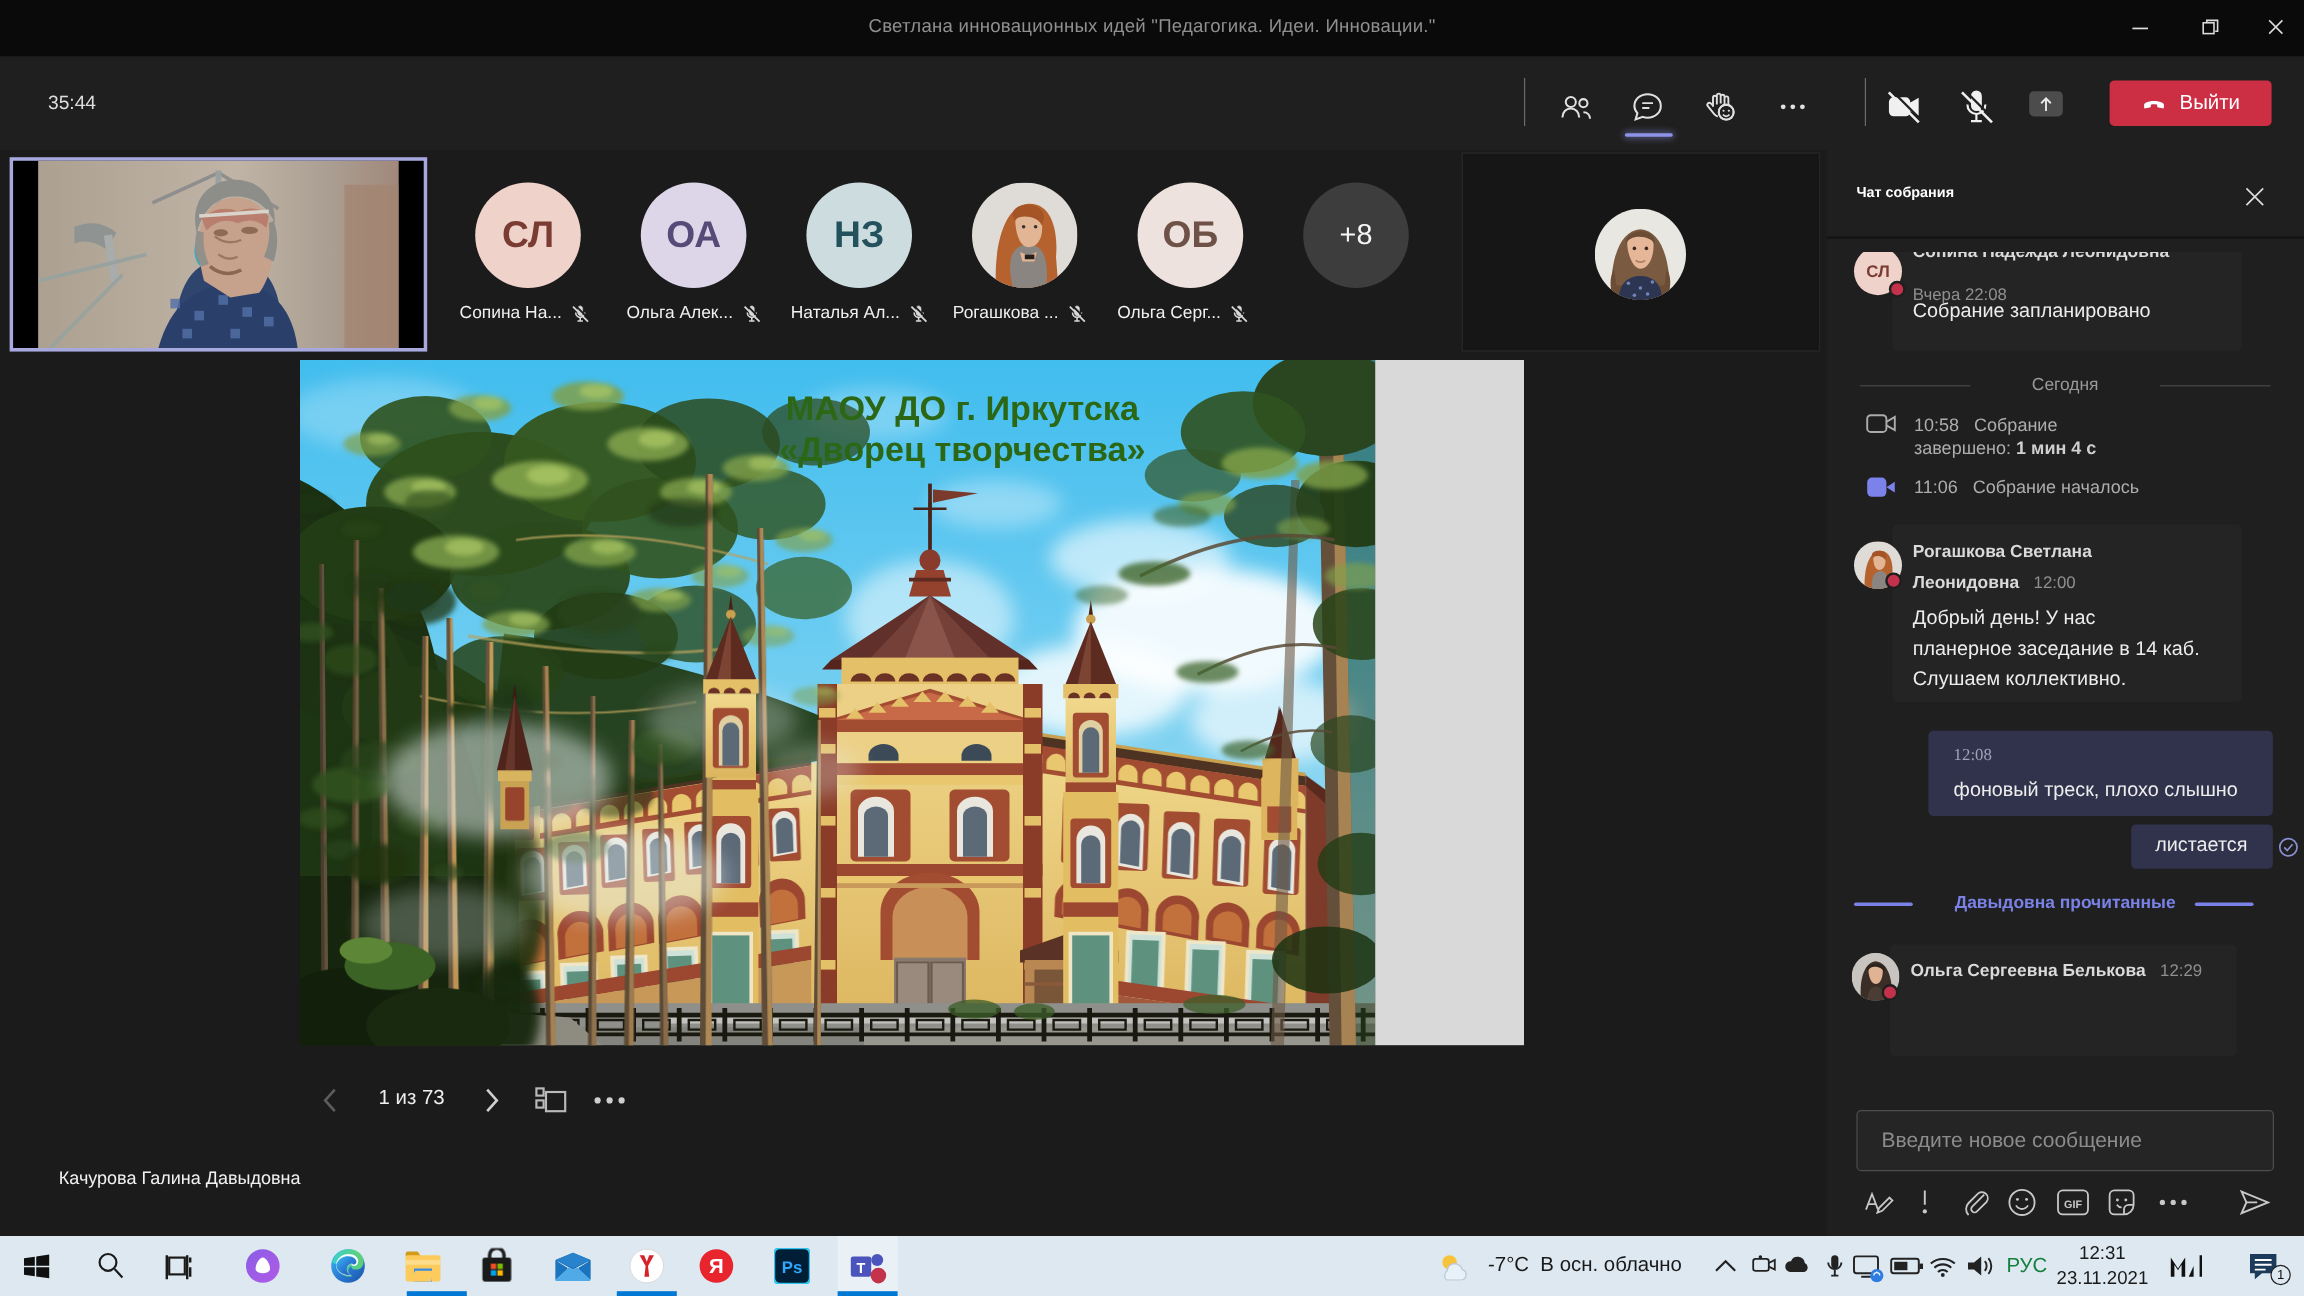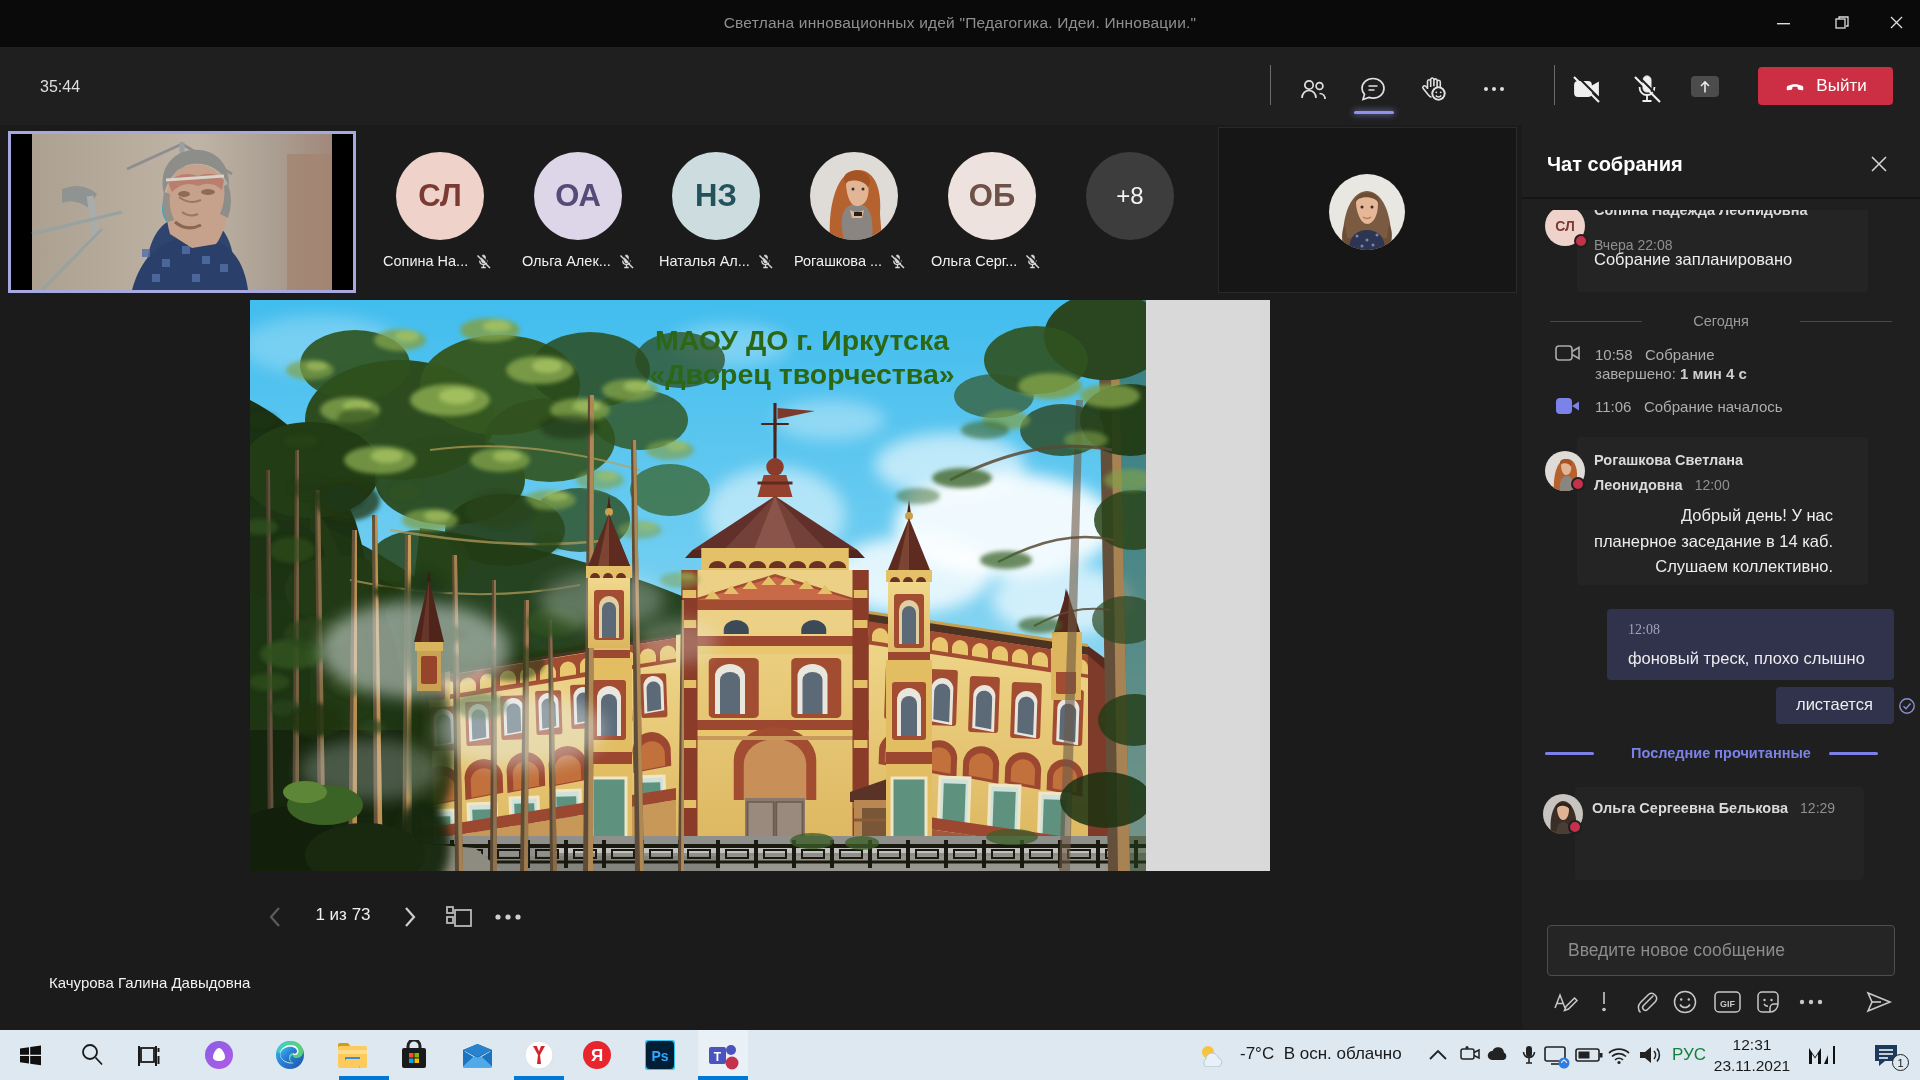--- a/index.html
+++ b/index.html
@@ -15,22 +15,22 @@
 #sharebtn{position:absolute;left:1691px;top:76px;width:28px;height:21px;background:#4c4c4c;border-radius:4px;display:flex;align-items:center;justify-content:center;}
 #leavebtn{position:absolute;left:1758px;top:67px;width:135px;height:38px;background:#cc2e44;border-radius:4px;display:flex;align-items:center;justify-content:center;gap:10px;color:#fff;font-size:17px;}
 #stage{position:absolute;left:0;top:125px;width:1522px;height:905px;background:#1b1b1b;overflow:hidden;}
 #cam{position:absolute;left:8px;top:6px;width:348px;height:162px;background:#111;border:3px solid #a7a8dd;}
 .pc{position:absolute;border-radius:50%;display:flex;align-items:center;justify-content:center;font-weight:bold;}
 .pname{position:absolute;top:126px;height:20px;font-size:14.5px;color:#f0f0f0;display:flex;align-items:center;gap:7px;}
 #rtile{position:absolute;left:1218px;top:2px;width:299px;height:166px;background:#161616;border:1px solid #2a2a2a;}
 #slidegray{position:absolute;left:1146px;top:175px;width:124px;height:571px;background:#d9d9d9;}
 #pname2{position:absolute;left:49px;top:849px;font-size:15px;color:#f2f2f2;}
 #chat{position:absolute;left:1522px;top:125px;width:398px;height:905px;background:#1f1f1f;overflow:hidden;}
-#chat h1{position:absolute;left:25px;top:28px;font-size:20px;color:#fff;font-weight:bold;}
-.bub{position:absolute;background:#242424;border-radius:4px;text-align:right;}
+#chat h1{position:absolute;left:25px;top:28px;font-size:12px;color:#fff;font-weight:bold;}
+.bub{position:absolute;background:#242424;border-radius:4px;}
 .obub{position:absolute;background:#31334c;border-radius:4px;}
 .cav{position:absolute;width:40px;height:40px;border-radius:50%;overflow:hidden;}
 .rdot{position:absolute;width:14px;height:14px;border-radius:50%;background:#c4314b;border:2px solid #1f1f1f;}
 .mname{font-size:14.5px;font-weight:bold;color:#dadada;}
 .mtime{font-size:14px;color:#8f8f8f;font-weight:normal;}
 .mtext{font-size:16.5px;color:#ededed;}
 .sysrow{position:absolute;font-size:15px;color:#adadad;}
 #taskbar{position:absolute;left:0;top:1030px;width:1920px;height:50px;background:#dde8f0;}
 .tb{position:absolute;top:0;height:50px;display:flex;align-items:center;justify-content:center;}
 .ul{position:absolute;top:46px;height:4px;background:#0078d4;}
@@ -955,21 +955,21 @@
 
 <div class="obub" style="left:254px;top:477px;width:118px;height:37px;">
 <div class="mtext" style="position:absolute;left:20px;top:8px;">листается</div>
 </div>
 <svg class="abs" style="left:376px;top:487px" width="18" height="18" fill="none" stroke="#8a8fd0" stroke-width="1.4">
         <circle cx="9" cy="9" r="7.2"></circle>
         <path d="M5.5 9.2 L8 11.7 L12.5 6.5"></path>
       </svg>
 
 <div class="abs" style="left:23px;top:542px;width:49px;height:2.5px;background:#7a82e8;border-radius:2px;"></div>
-<div class="abs" style="left:0;top:535px;width:398px;text-align:center;font-size:14.5px;font-weight:bold;color:#7a82e8;">Последние прочитанные</div>
+<div class="abs" style="left:0;top:535px;width:398px;text-align:center;font-size:14.5px;font-weight:bold;color:#7a82e8;">Давыдовна прочитанные</div>
 <div class="abs" style="left:307px;top:542px;width:49px;height:2.5px;background:#7a82e8;border-radius:2px;"></div>
 
 <div class="bub" style="left:53px;top:577px;width:289px;height:93px;">
 <div class="mname" style="position:absolute;left:17px;top:13px;">Ольга Сергеевна Белькова&nbsp;&nbsp;&nbsp;<span class="mtime">12:29</span></div>
 </div>
 <div class="cav" style="left:21px;top:584px;"><svg width="40" height="40">
           <rect width="40" height="40" fill="#c8c5c0"></rect>
           <path d="M8 40 C6 24 10 8 20 7 C31 8 35 24 33 40Z" fill="#3a2e26"></path>
           <path d="M14 14 C14 9 26 9 26 15 C26 21 24 26 20 26 C16 26 14 19 14 14Z" fill="#e0b394"></path>
           <path d="M13 14 C12 8 28 7 28 14 l-1 2 c-2-5-12-6-13-1Z" fill="#2e241e"></path>

